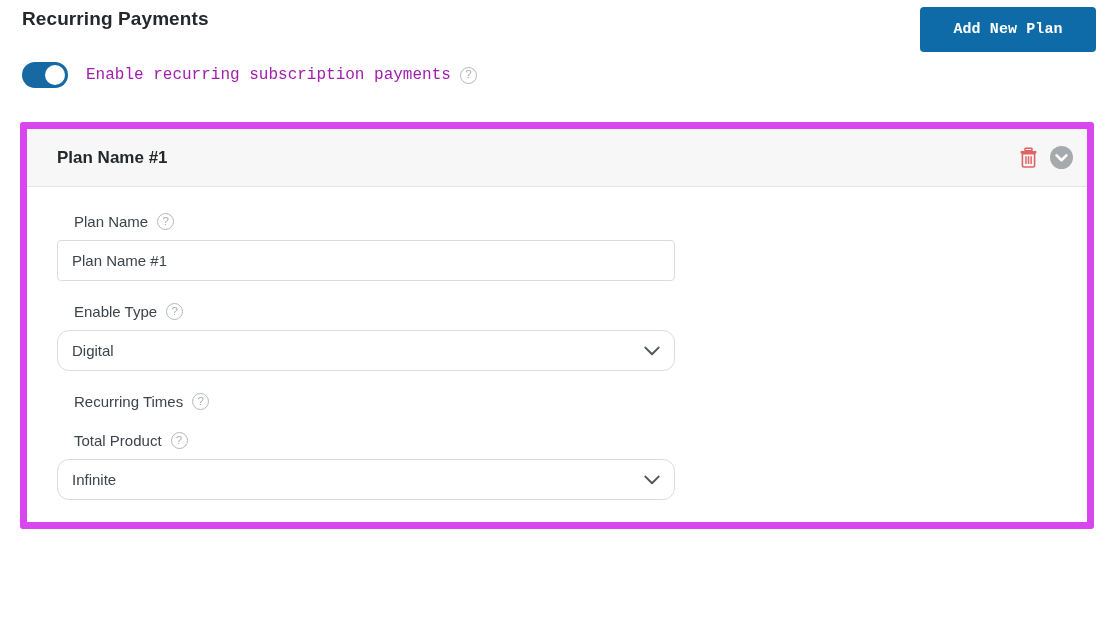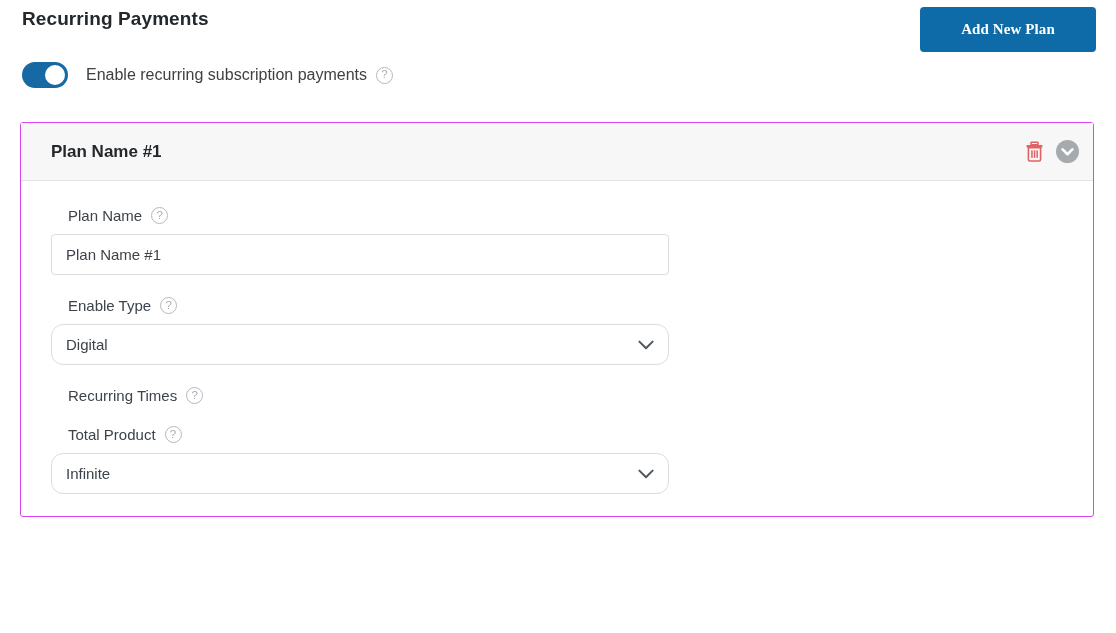--- a/index.html
+++ b/index.html
@@ -34,21 +34,21 @@
   .add-plan-button {
     position: absolute;
     right: 20px;
     top: 7px;
     width: 176px;
     height: 45px;
     background: #0e6ba8;
     color: #ffffff;
     border: none;
     border-radius: 4px;
-    font-family: Liberation Serif, serif;
+    font-family: Liberation Mono, monospace;
     font-size: 15px;
     font-weight: bold;
     cursor: pointer;
     letter-spacing: 0.1px;
   }
 
   
   .toggle-row {
     position: absolute;
     left: 22px;
@@ -71,21 +71,22 @@
     top: 3px;
     right: 3px;
     width: 20px;
     height: 20px;
     border-radius: 50%;
     background: #ffffff;
   }
   .toggle-label {
     margin-left: 18px;
     font-size: 16px;
-    color: #404040;
+    color: #a21caf;
+    font-family: Liberation Mono, monospace;
   }
 
   
   .help-icon {
     display: inline-flex;
     align-items: center;
     justify-content: center;
     width: 17px;
     height: 17px;
     border: 1.3px solid #b4b9be;
@@ -100,21 +101,21 @@
     box-sizing: border-box;
     font-family: "Liberation Sans", sans-serif;
   }
 
   
   .plan-card {
     position: absolute;
     left: 20px;
     top: 122px;
     width: 1074px;
-    border: 1px solid #d946ef;
+    border: 7px solid #d946ef;
     border-radius: 3px;
     background: #ffffff;
     box-sizing: border-box;
   }
   .plan-card-header {
     height: 58px;
     background: #f7f7f7;
     border-bottom: 1px solid #e2e4e7;
     display: flex;
     align-items: center;

